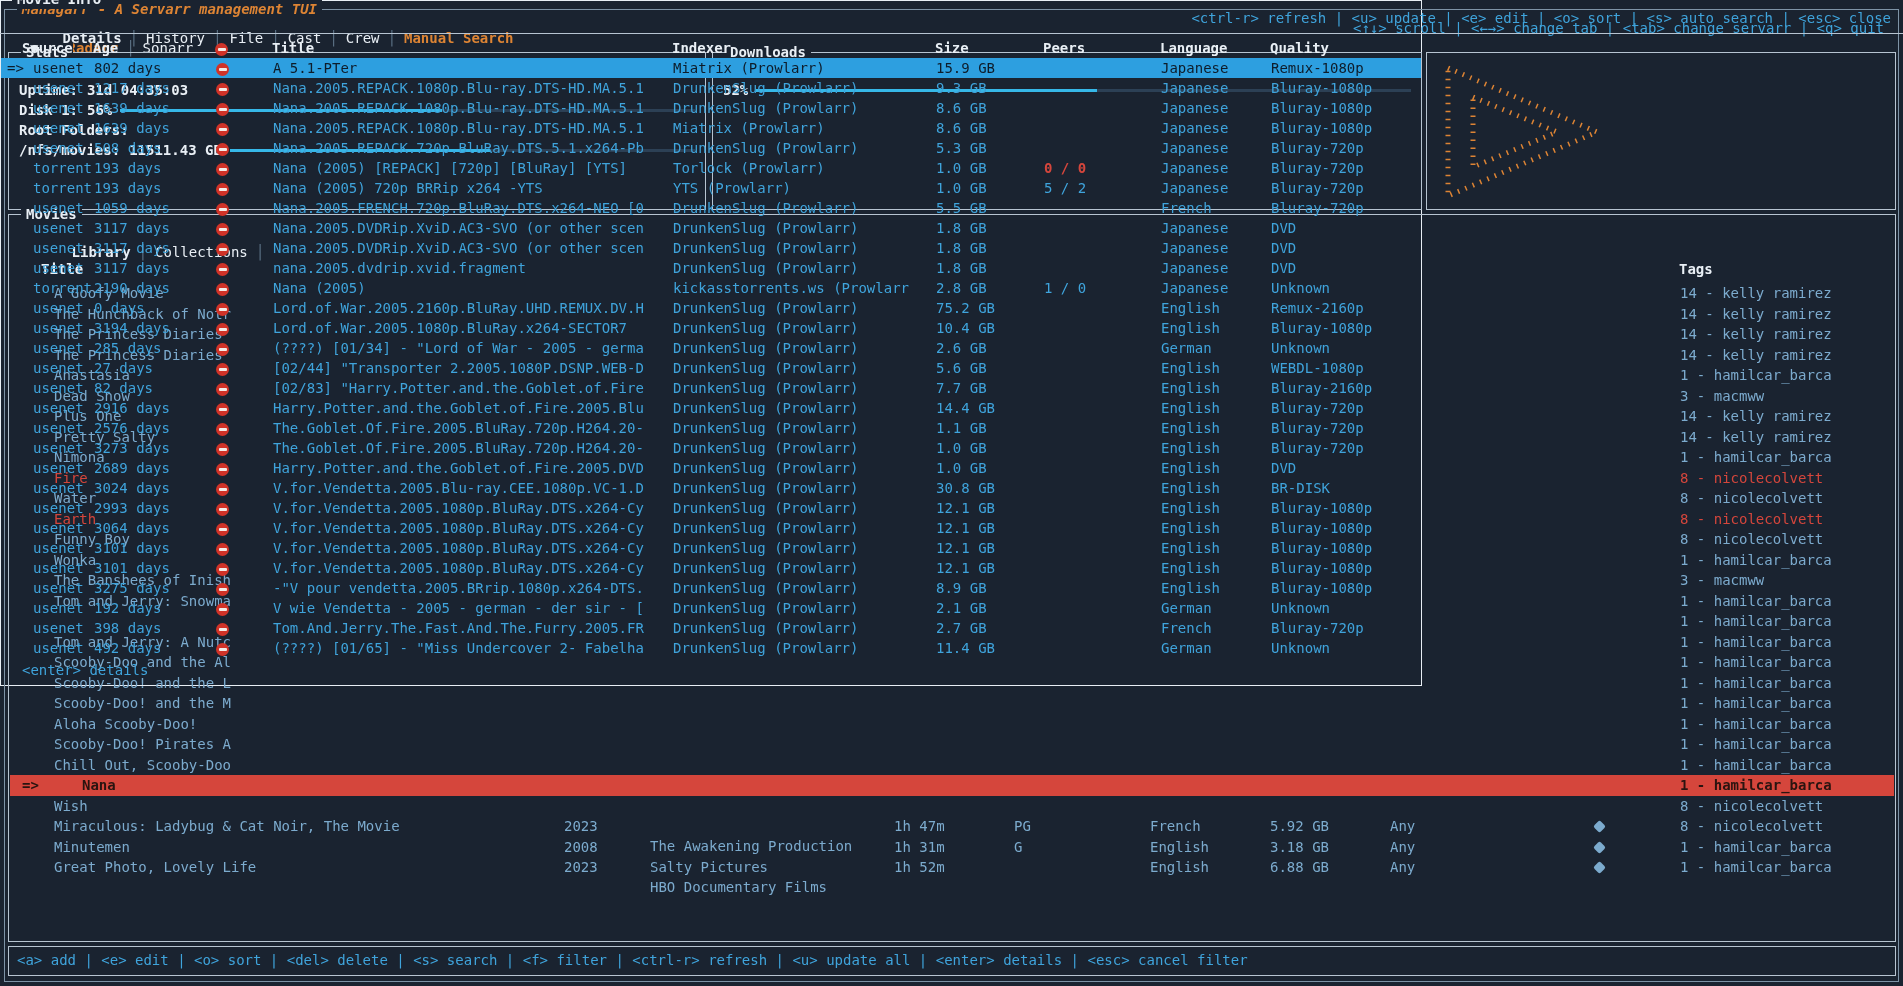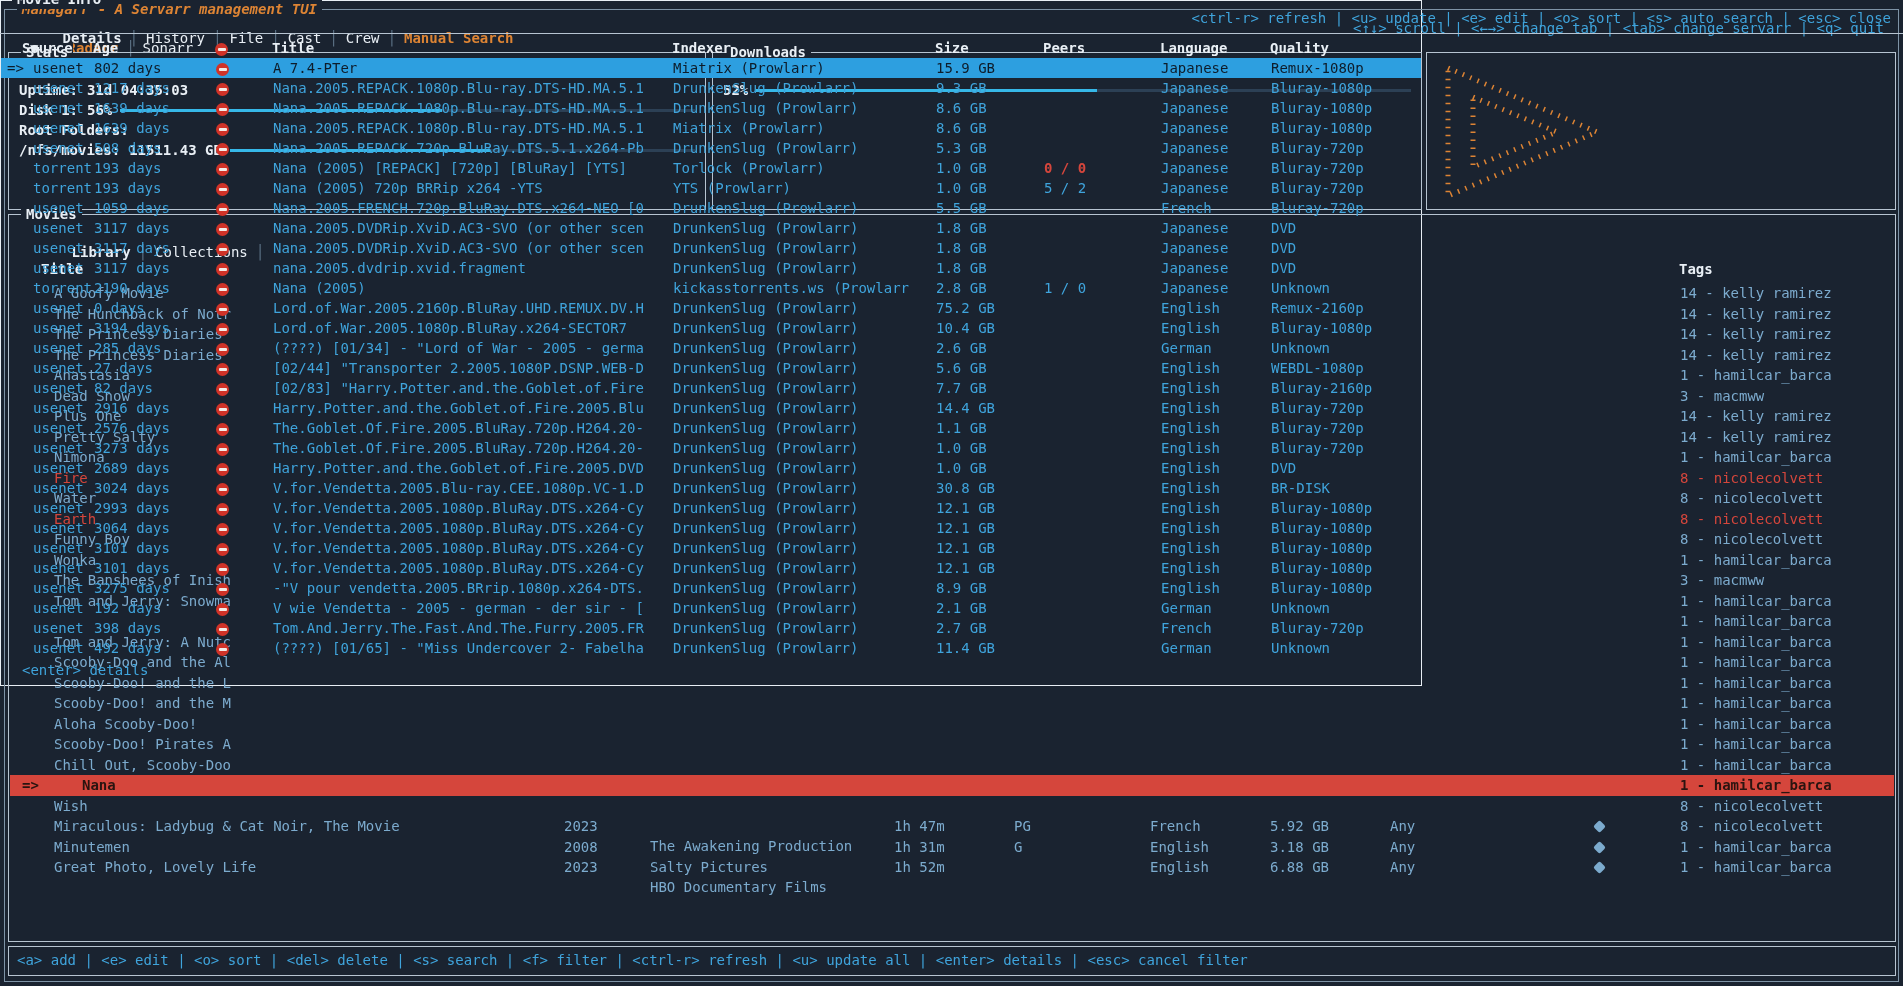--- a/index.html
+++ b/index.html
@@ -559,21 +559,21 @@
       <span class="hc-lang">Language</span>
       <span class="hc-quality">Quality</span>
     </div>
     <div id="releases-body">
 
     <div class="rrow selected">
           <span class="r-marker">=&gt;</span>
           <span class="r-source">usenet</span>
           <span class="r-age">802 days</span>
           <span class="r-reject"><i class="reject-dot"></i></span>
-          <span class="r-title">A 7.4-PTer</span>
+          <span class="r-title">A 5.1-PTer</span>
           <span class="r-indexer">Miatrix (Prowlarr)</span>
           <span class="r-size">15.9 GB</span>
           <span class="r-peers"></span>
           <span class="r-lang">Japanese</span>
           <span class="r-quality">Remux-1080p</span>
         </div>
         <div class="rrow">
           <span class="r-marker"></span>
           <span class="r-source">usenet</span>
           <span class="r-age">1217 days</span>

